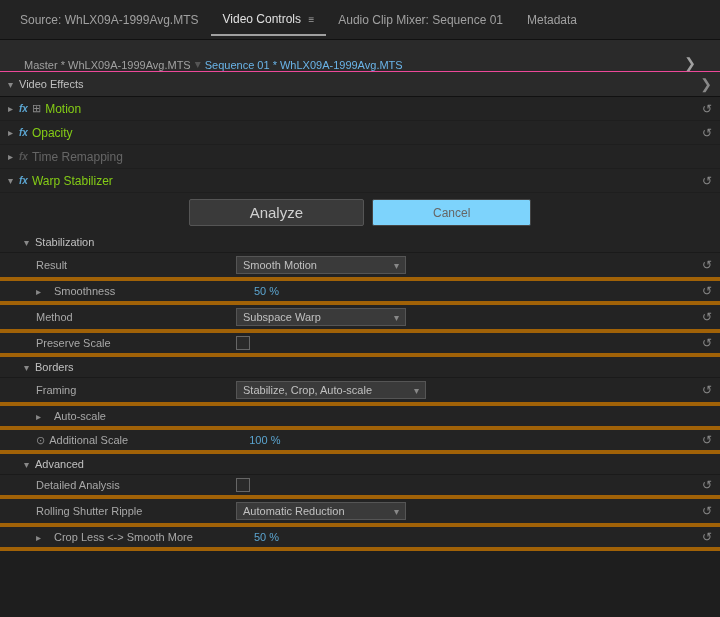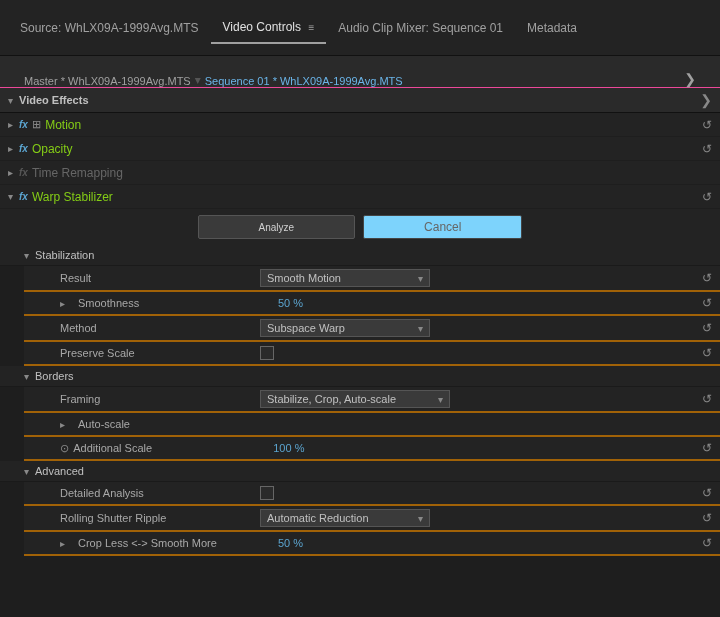--- a/index.html
+++ b/index.html
@@ -12,21 +12,21 @@
       font-size: 12px;
       overflow: hidden;
     }
 
     
     .header-tabs {
       display: flex;
       align-items: center;
       background: #232323;
       border-bottom: 1px solid #111;
-      height: 56px;
+      height: 40px;
       padding: 12px 8px;
     }
     .tab-item {
       padding: 8px 12px;
       color: #a0a0a0;
       cursor: pointer;
       font-size: 12px;
       white-space: nowrap;
     }
     .tab-item.active {
@@ -119,21 +119,21 @@
       justify-content: center;
       padding: 6px 0;
       gap: 8px;
       background: #232323;
     }
     .btn-analyze {
       background: #3a3a3a;
       border: 1px solid #555;
       color: #d0d0d0;
       padding: 4px 60px;
-      font-size: 10px;
+      font-size: 15px;
       cursor: pointer;
       border-radius: 2px;
     }
     .btn-cancel {
       background: #7dd3fc;
       border: 1px solid #444;
       color: #666;
       padding: 4px 60px;
       font-size: 12px;
       cursor: pointer;
@@ -149,24 +149,23 @@
     .sub-section-title {
       color: #c0c0c0;
       font-size: 11px;
     }
 
     
     .prop-row {
       display: flex;
       align-items: center;
       padding: 3px 8px 3px 36px;
-      border-bottom: 2px solid #a16207;
+      border-bottom: 4px solid #a16207;
       min-height: 24px;
       background: #232323;
-      margin-left: 24px;
     }
     .prop-name {
       color: #a8a8a8;
       font-size: 11px;
       flex: 0 0 200px;
     }
     .prop-value {
       color: #5ba4cf;
       font-size: 11px;
     }
@@ -220,21 +219,21 @@
     .video-effects-header {
       display: flex;
       align-items: center;
       background: #2a2a2a;
       padding: 4px 8px;
       border-bottom: 1px solid #111;
     }
     .video-effects-title {
       font-size: 11px;
       color: #c0c0c0;
-      font-weight: bold;
+      font-weight: normal;
     }
     .toggle-arrow-right {
       margin-left: auto;
       color: #888;
       font-size: 14px;
     }
   </style>
 </head>
 <body>
 

